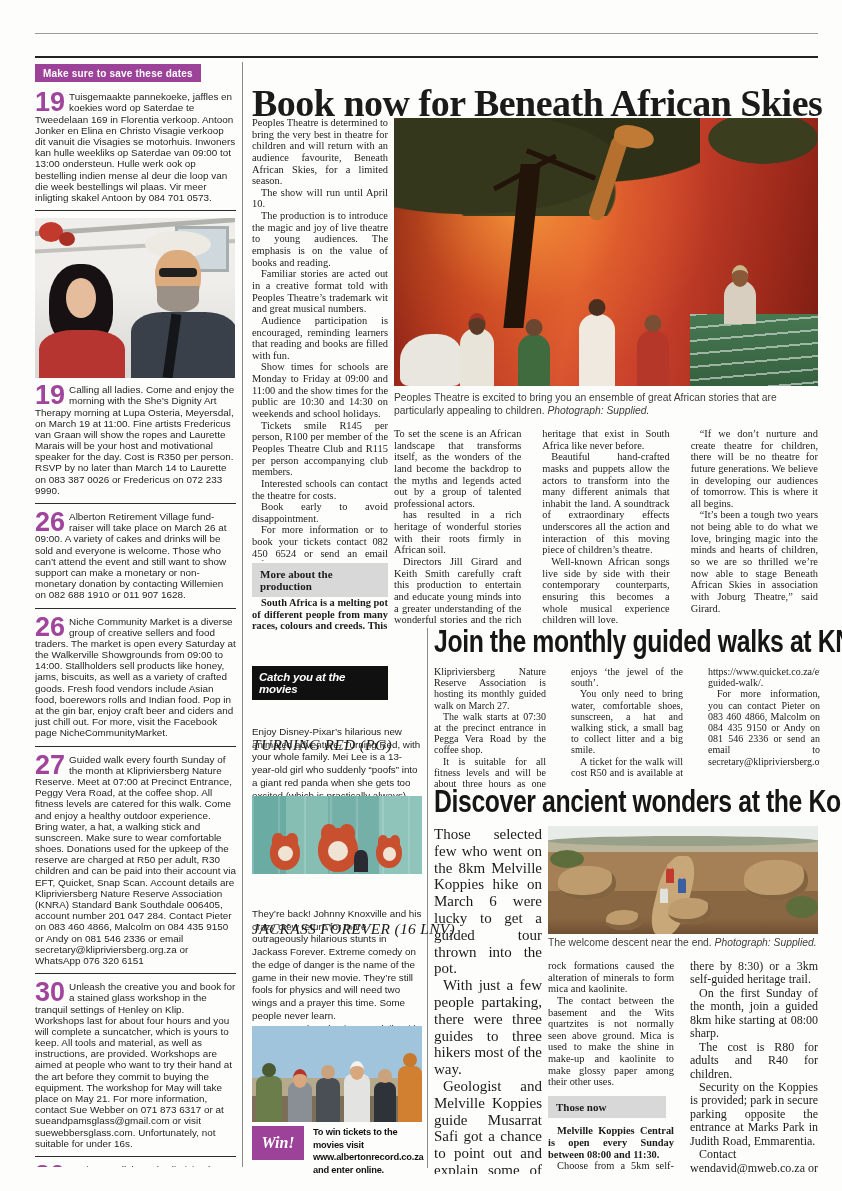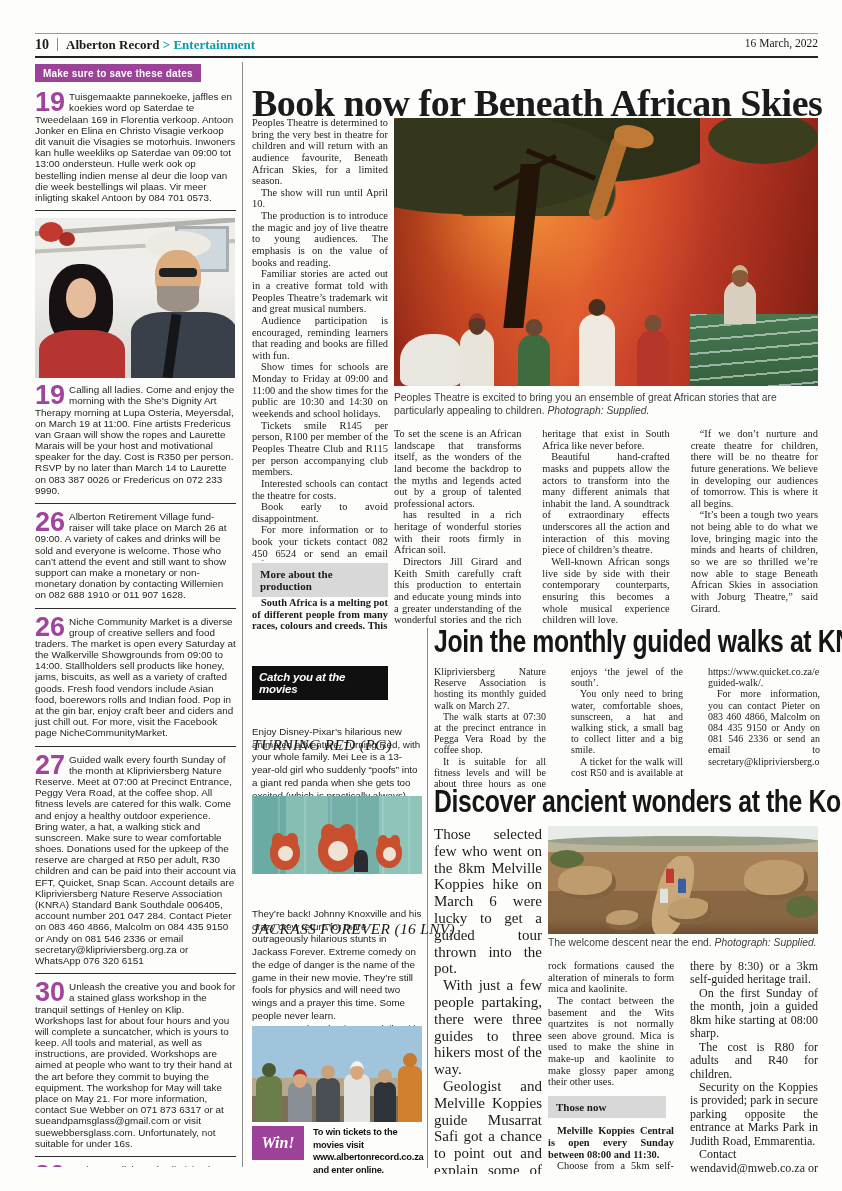--- a/index.html
+++ b/index.html
@@ -147,26 +147,20 @@
   .kop-col3{position:absolute;left:690px;top:960px;width:128px;height:214px;overflow:hidden;font-size:12px;line-height:1.12;}
   .booknow{margin:8px 0 7px;width:102px;}
   .i{font-style:italic;}
 </style>
 </head>
 <body>
 
 <div class="page">
 
   <div class="hdr-rule-top"></div>
-  <div class="hdr">
-    <span class="hdr-num">10</span><span class="hdr-div"></span><span class="hdr-masthead">Alberton Record</span>
-    <span class="hdr-caret">&gt;</span>
-    <span class="hdr-section">Entertainment</span>
-    <span class="hdr-date">16 March, 2022</span>
-  </div>
   <div class="hdr-rule-bot"></div>
 
   <div class="sidebar">
     <div class="sb-head">Make sure to save these dates</div>
 
     <div class="event">
       <span class="eday">19</span><span>Tuisgemaakte pannekoeke, jaffles en koekies word op Saterdae te Tweedelaan 169 in Florentia verkoop. Antoon Jonker en Elina en Christo Visagie verkoop dit vanuit die Visagies se motorhuis. Inwoners kan hulle weekliks op Saterdae van 09:00 tot 13:00 ondersteun. Hulle werk ook op bestelling indien mense al deur die loop van die week bestellings wil plaas. Vir meer inligting skakel Antoon by 084 701 0573.</span>
     </div>
     <hr class="srule">
     <div class="sb-photo">

